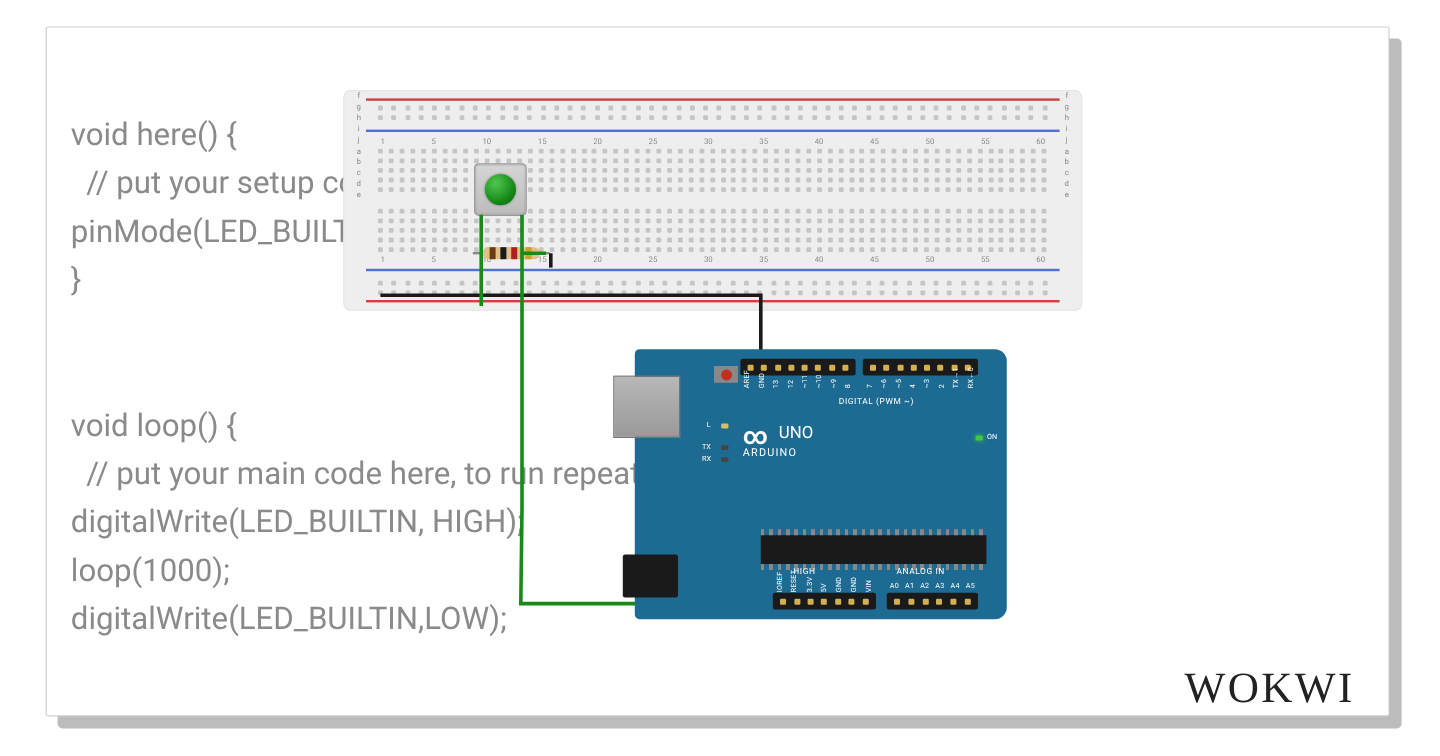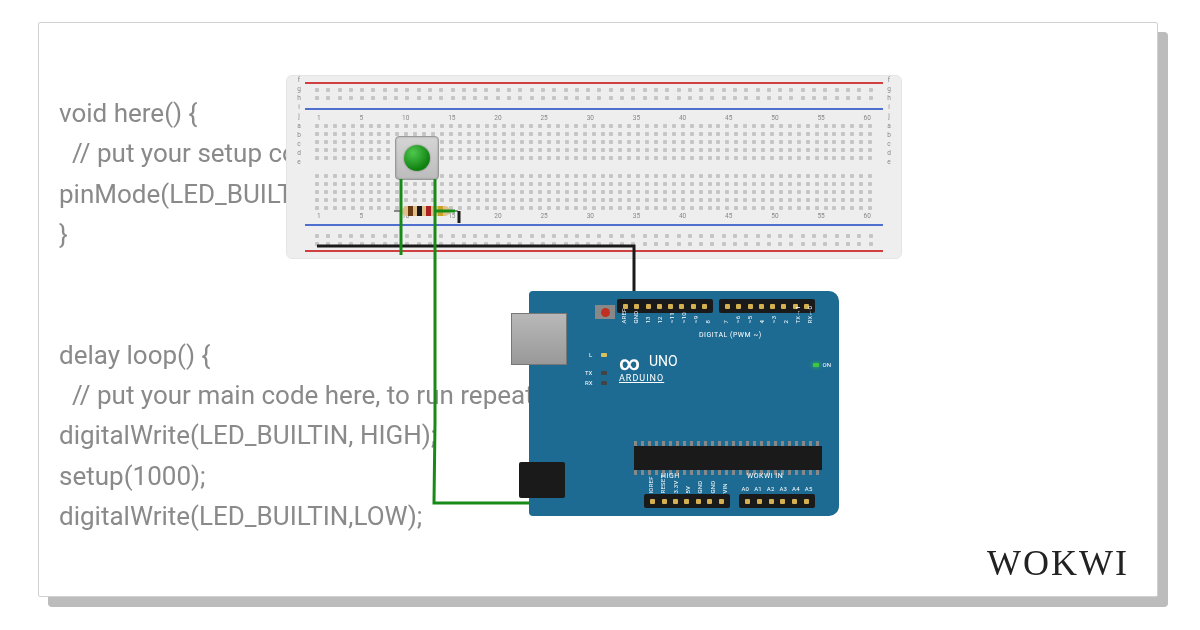--- a/index.html
+++ b/index.html
@@ -154,53 +154,53 @@
   .chip::before { top:-5px; }
   .chip::after { bottom:-5px; }
   .reset-btn {
     position:absolute; left:66px; top:14px; width:20px; height:14px;
     background:#888;
   }
   .reset-btn::after { content:""; position:absolute; left:50%; top:50%; width:9px; height:9px; margin:-4.5px 0 0 -4.5px; background:#c03020; border-radius:50%;}
   .ard-text { position:absolute; color:#fff; }
   .infinity { font-size:20px; font-weight:bold; }
   .uno-label { font-size:14px; font-weight:normal; }
-  .arduino-label { font-size:9px; letter-spacing:1px;text-decoration:underline; }
+  .arduino-label { font-size:9px; letter-spacing:1px; }
   .digital-label { font-size:7px; letter-spacing:0.5px;}
   .small-led { position:absolute; width:6px; height:4px; border-radius:1px;}
   .on-led { background:#3fc83f; box-shadow:0 0 4px #3fc83f; }
   .led-lbl { position:absolute; font-size:6px; color:#fff; }
   
   .wire { position:absolute; pointer-events:none; }
   
   .brand {
-    position:absolute; right:28px; bottom:12px;
+    position:absolute; right:28px; bottom:2px;
     font-family: Georgia, serif;
     font-size:36px; letter-spacing:2px;
     color:#222;
     font-weight:400;
   }
 </style>
 </head>
 <body>
 
 <div class="card-shadow"></div>
 <div class="card">
 
 
   <pre class="code-area"><span>void here() {</span>
 <span>  // put your setup code here, to run once:</span>
 <span>pinMode(LED_BUILTIN, OUTPUT);</span>
 <span>}</span>
 <span></span>
 <span></span>
-<span>delay loop() {</span>
+<span>void loop() {</span>
 <span>  // put your main code here, to run repeatedly:</span>
 <span>digitalWrite(LED_BUILTIN, HIGH);</span>
-<span>setup(1000);</span>
+<span>loop(1000);</span>
 <span>digitalWrite(LED_BUILTIN,LOW);</span></pre>
 
   <div class="bb">
     <div class="rail red" style="top:6px"></div>
     <div class="rail blue" style="top:32px"></div>
     <div class="rail blue" style="bottom:32px"></div>
     <div class="rail red" style="bottom:6px"></div>
     <div class="num-row" style="top:38px" id="numtop">
         <span>1</span>
         <span>5</span>
@@ -1654,21 +1654,21 @@
         <span>A5</span>
       </div>
 
     <div class="chip"></div>
 
     <div class="ard-text infinity" style="left:90px; top:60px">∞</div>
     <div class="ard-text uno-label" style="left:120px; top:62px">UNO</div>
     <div class="ard-text arduino-label" style="left:90px; top:82px">ARDUINO</div>
     <div class="ard-text digital-label" style="left:170px; top:40px">DIGITAL (PWM ~)</div>
     <div class="ard-text digital-label" style="left:132px; bottom:36px">HIGH</div>
-    <div class="ard-text digital-label" style="left:218px; bottom:36px">WOKWI IN</div>
+    <div class="ard-text digital-label" style="left:218px; bottom:36px">ANALOG IN</div>
 
     <div class="small-led on-led" style="right:20px; top:72px"></div>
     <div class="led-lbl" style="right:8px; top:70px">ON</div>
     <div class="led-lbl" style="left:56px; top:78px">TX</div>
     <div class="led-lbl" style="left:56px; top:88px">RX</div>
     <div class="led-lbl" style="left:60px; top:60px">L</div>
     <div class="small-led" style="left:72px; top:62px; background:#d8c060"></div>
     <div class="small-led" style="left:72px; top:80px; background:#444"></div>
     <div class="small-led" style="left:72px; top:90px; background:#444"></div>
   </div>

